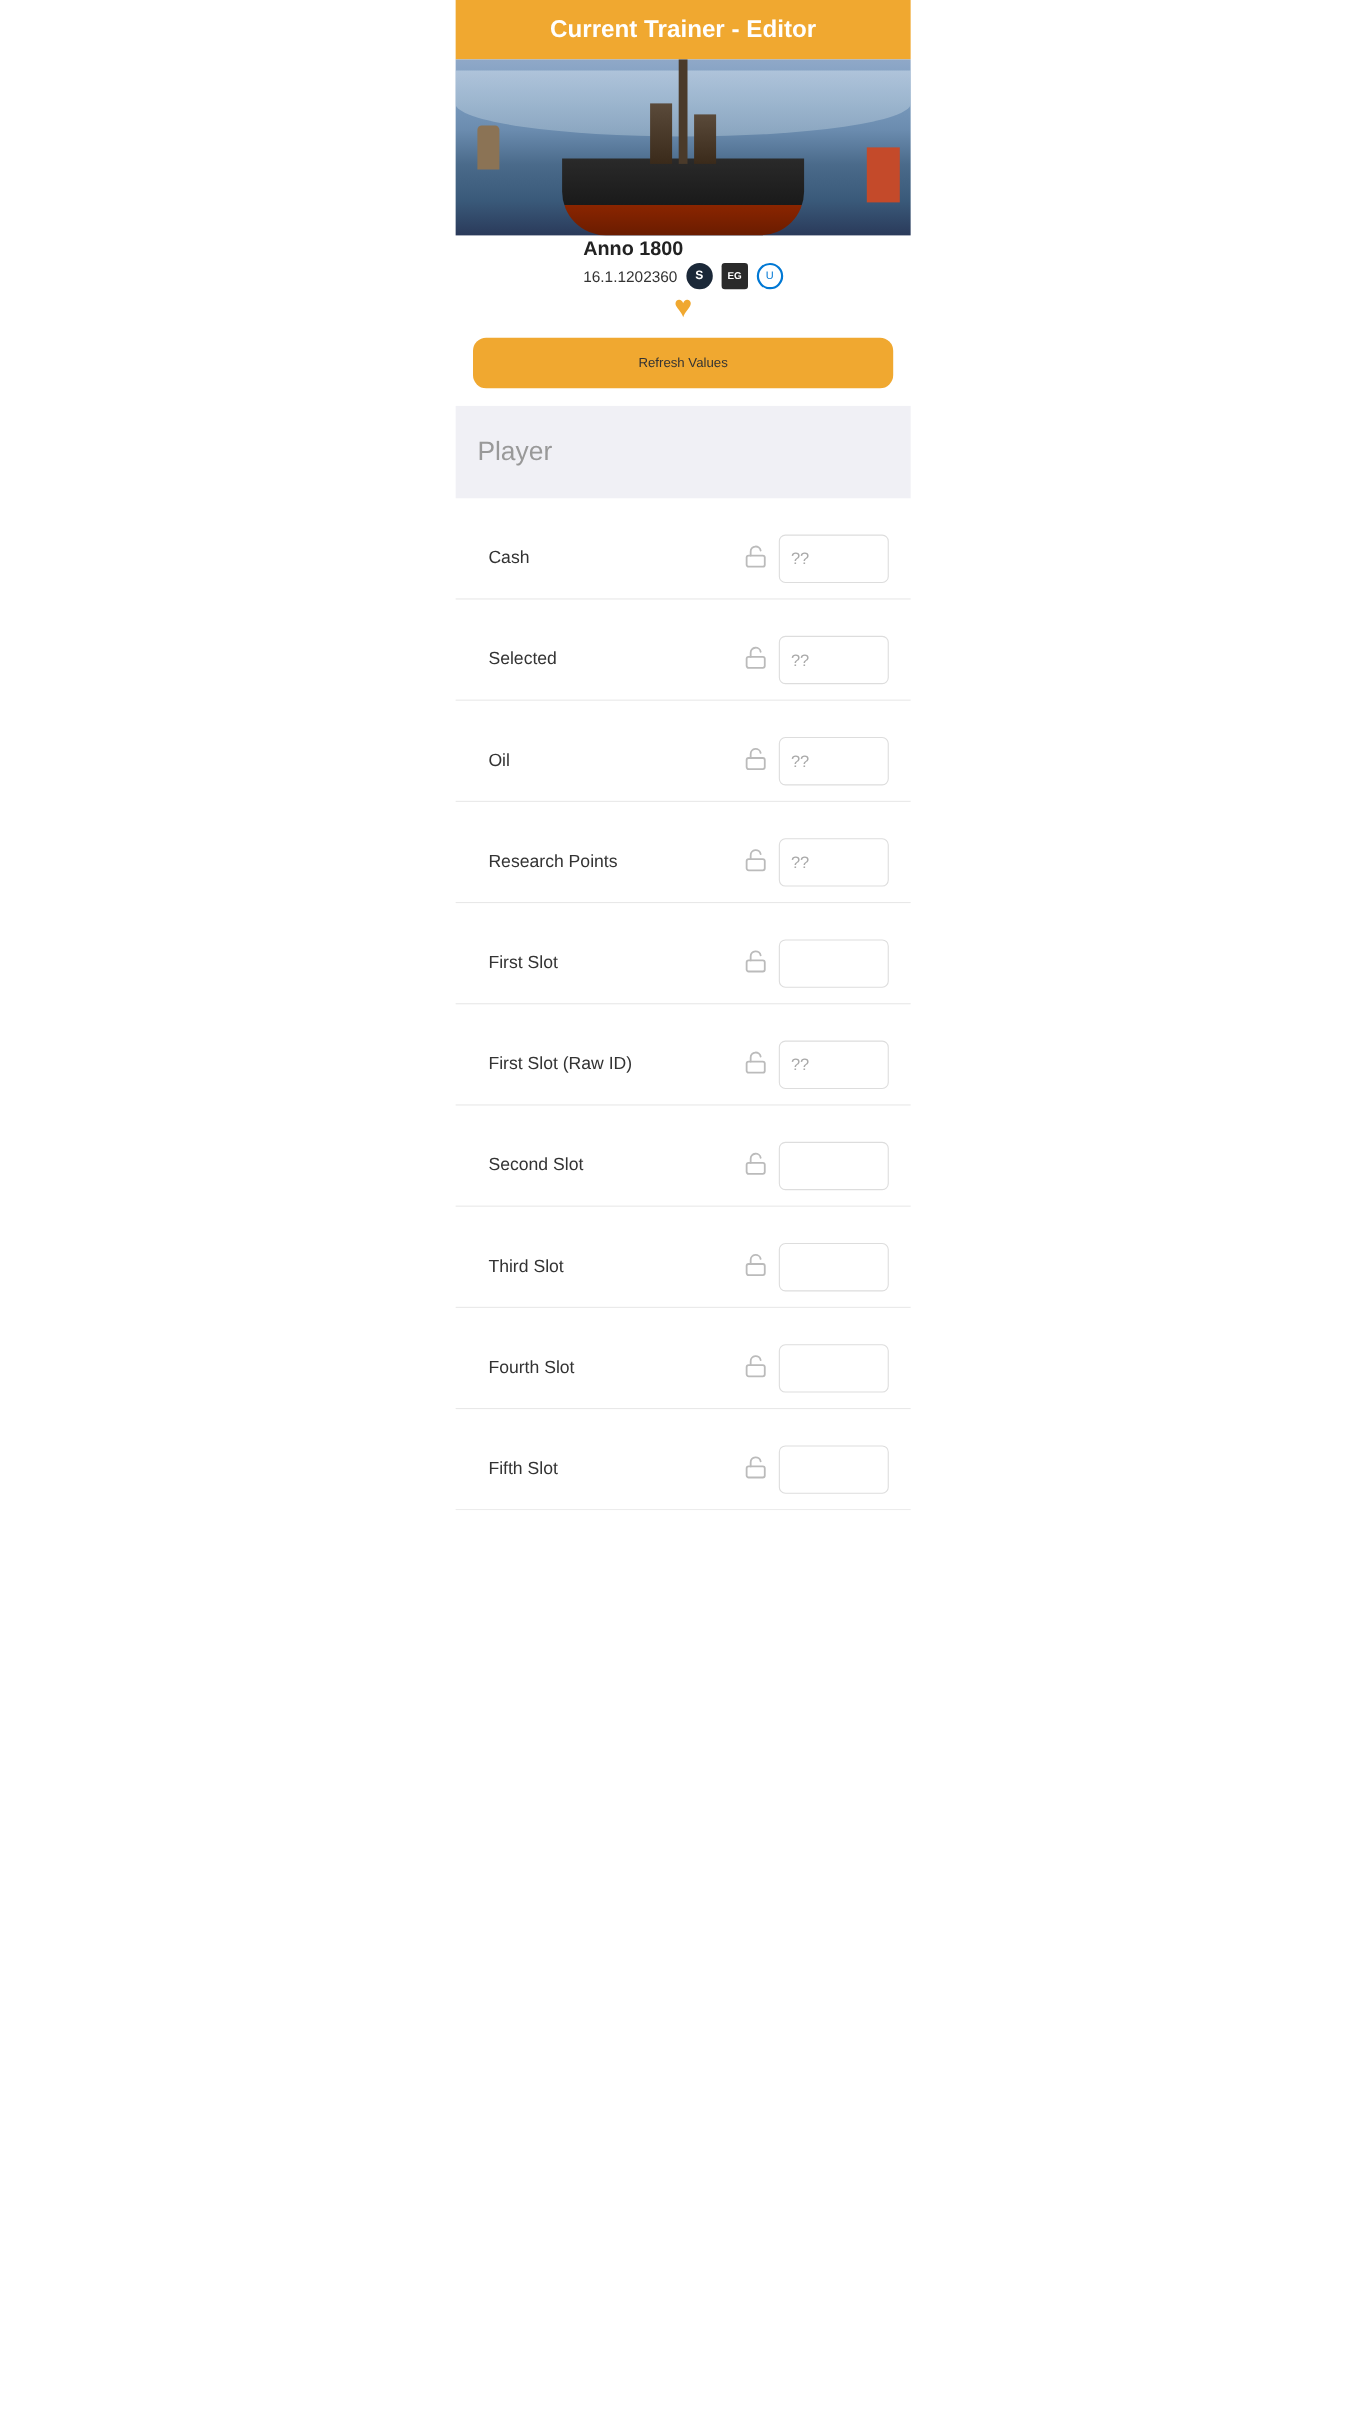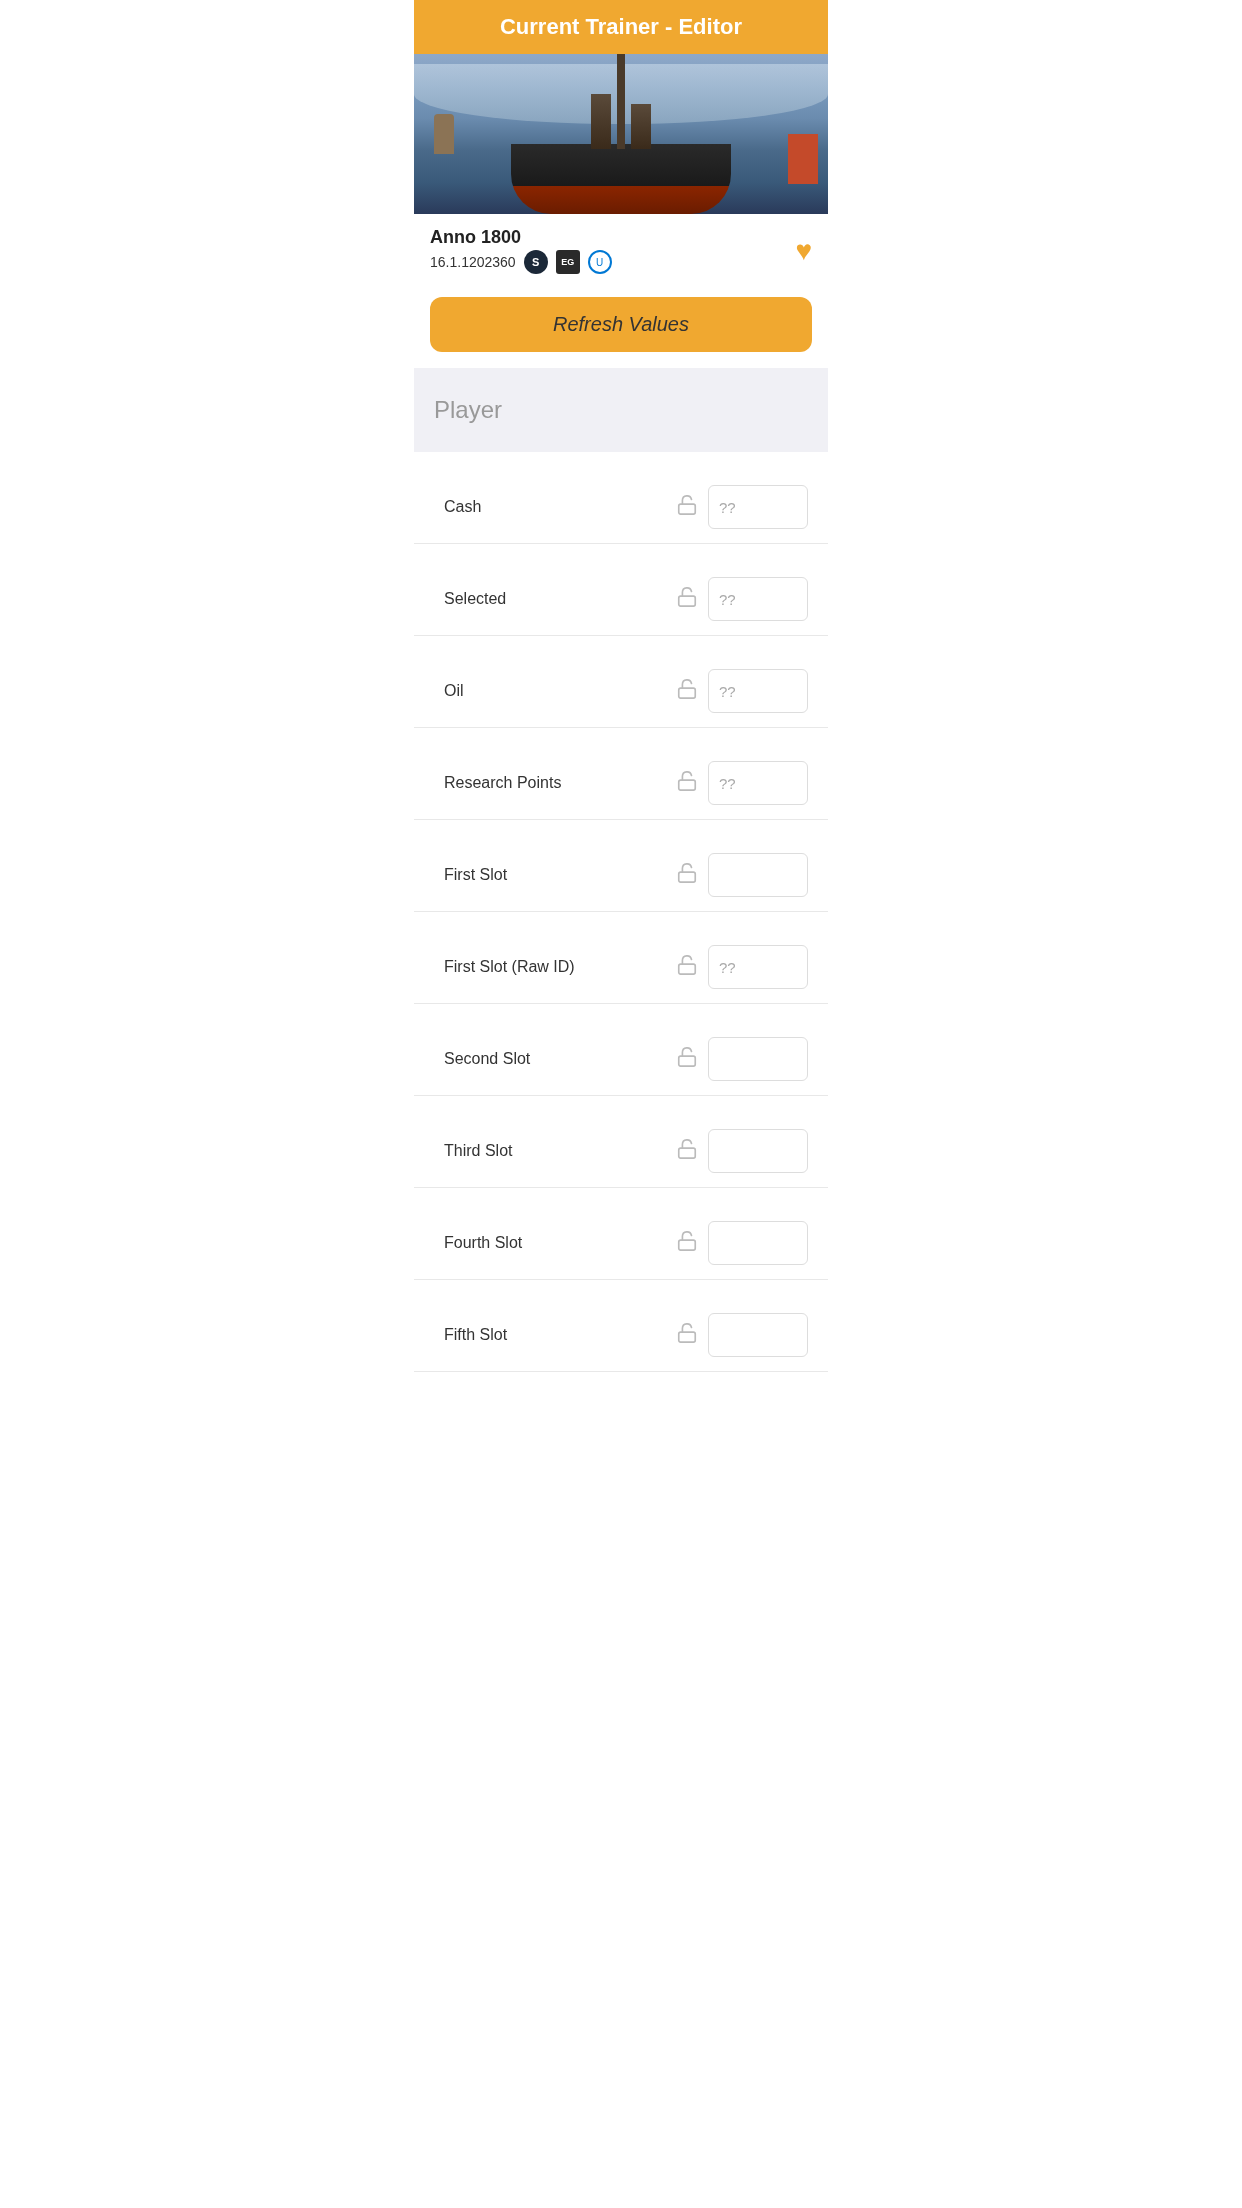--- a/index.html
+++ b/index.html
@@ -108,22 +108,23 @@
       width: 30px;
       height: 50px;
       background: #c44a2a;
     }
 
     
     .game-info {
       display: flex;
       align-items: center;
       justify-content: space-between;
-      padding: 13px 16px;
+      padding: 2px 16px;
       background: #fff;
+      flex-direction: column;
     }
     .game-info-left {}
     .game-name {
       font-size: 18px;
       font-weight: 600;
       color: #222;
     }
     .game-version-row {
       display: flex;
       align-items: center;
@@ -169,27 +170,26 @@
     }
 
     
     .refresh-btn {
       margin: 10px 16px 16px;
       background: #f0a830;
       border: none;
       border-radius: 12px;
       padding: 16px;
       width: calc(100% - 32px);
-      font-size: 20px;
+      font-size: 12px;
       color: #333;
       font-weight: 500;
       cursor: pointer;
       display: block;
       text-align: center;
-      font-style: italic;
     }
 
     
     .section-header {
       background: #f0f0f5;
       padding: 28px 20px;
     }
     .section-title {
       font-size: 24px;
       color: #999;

